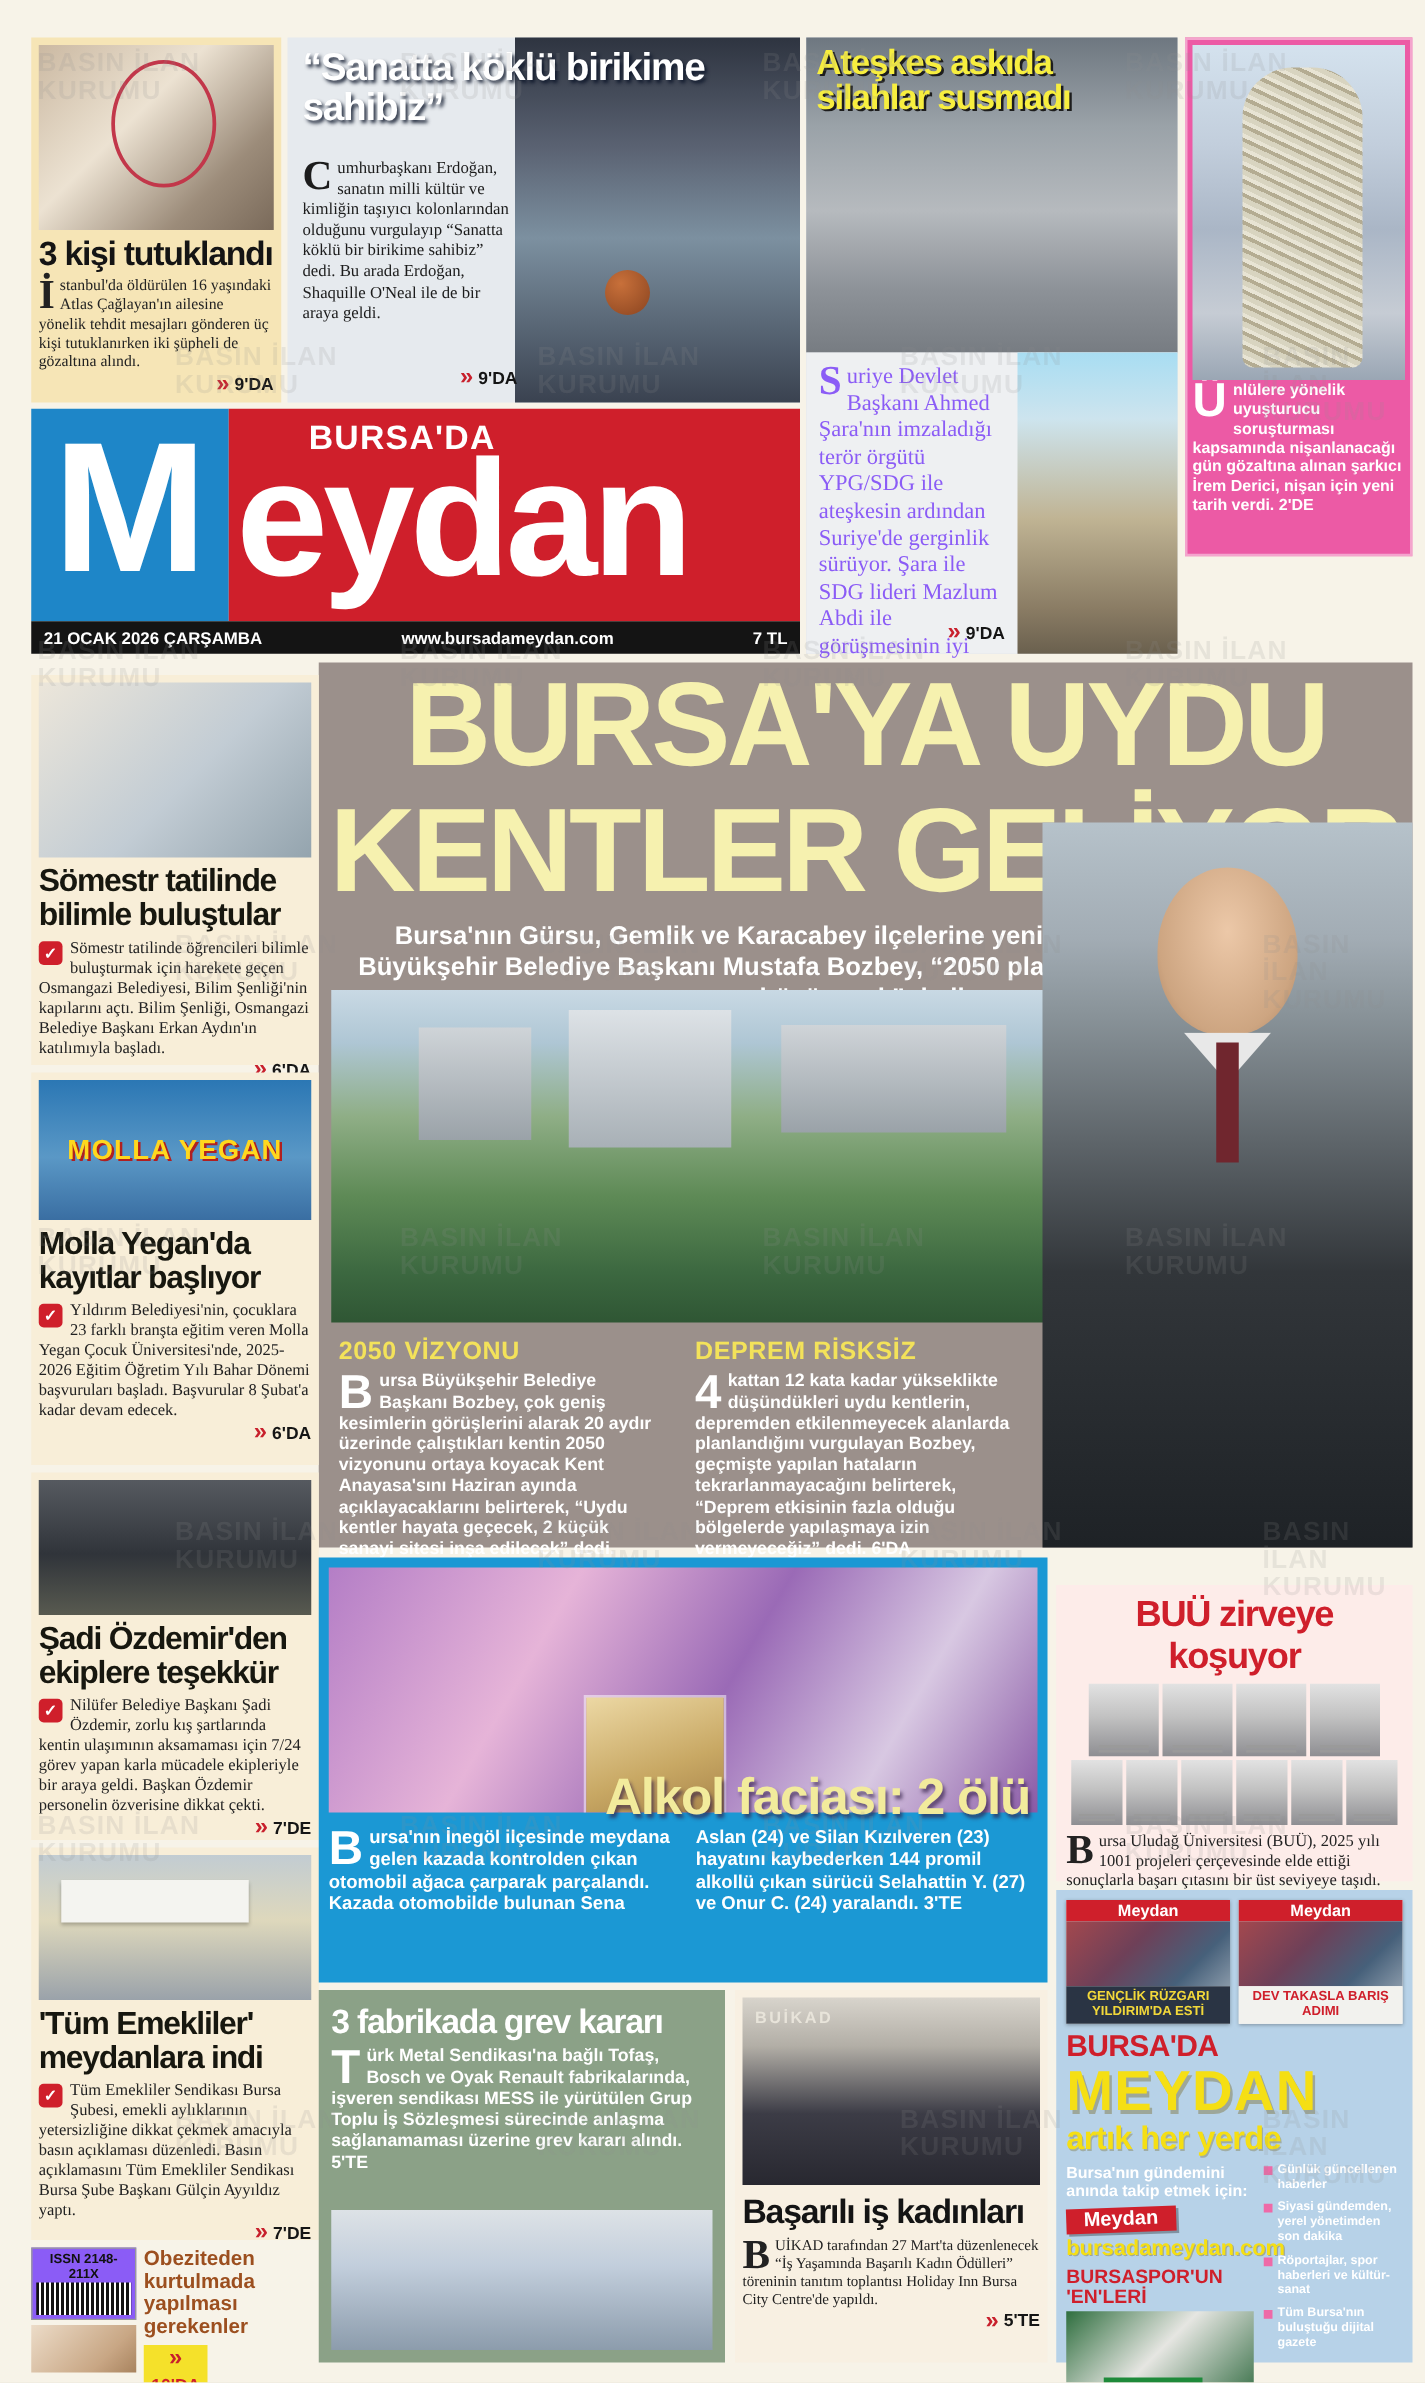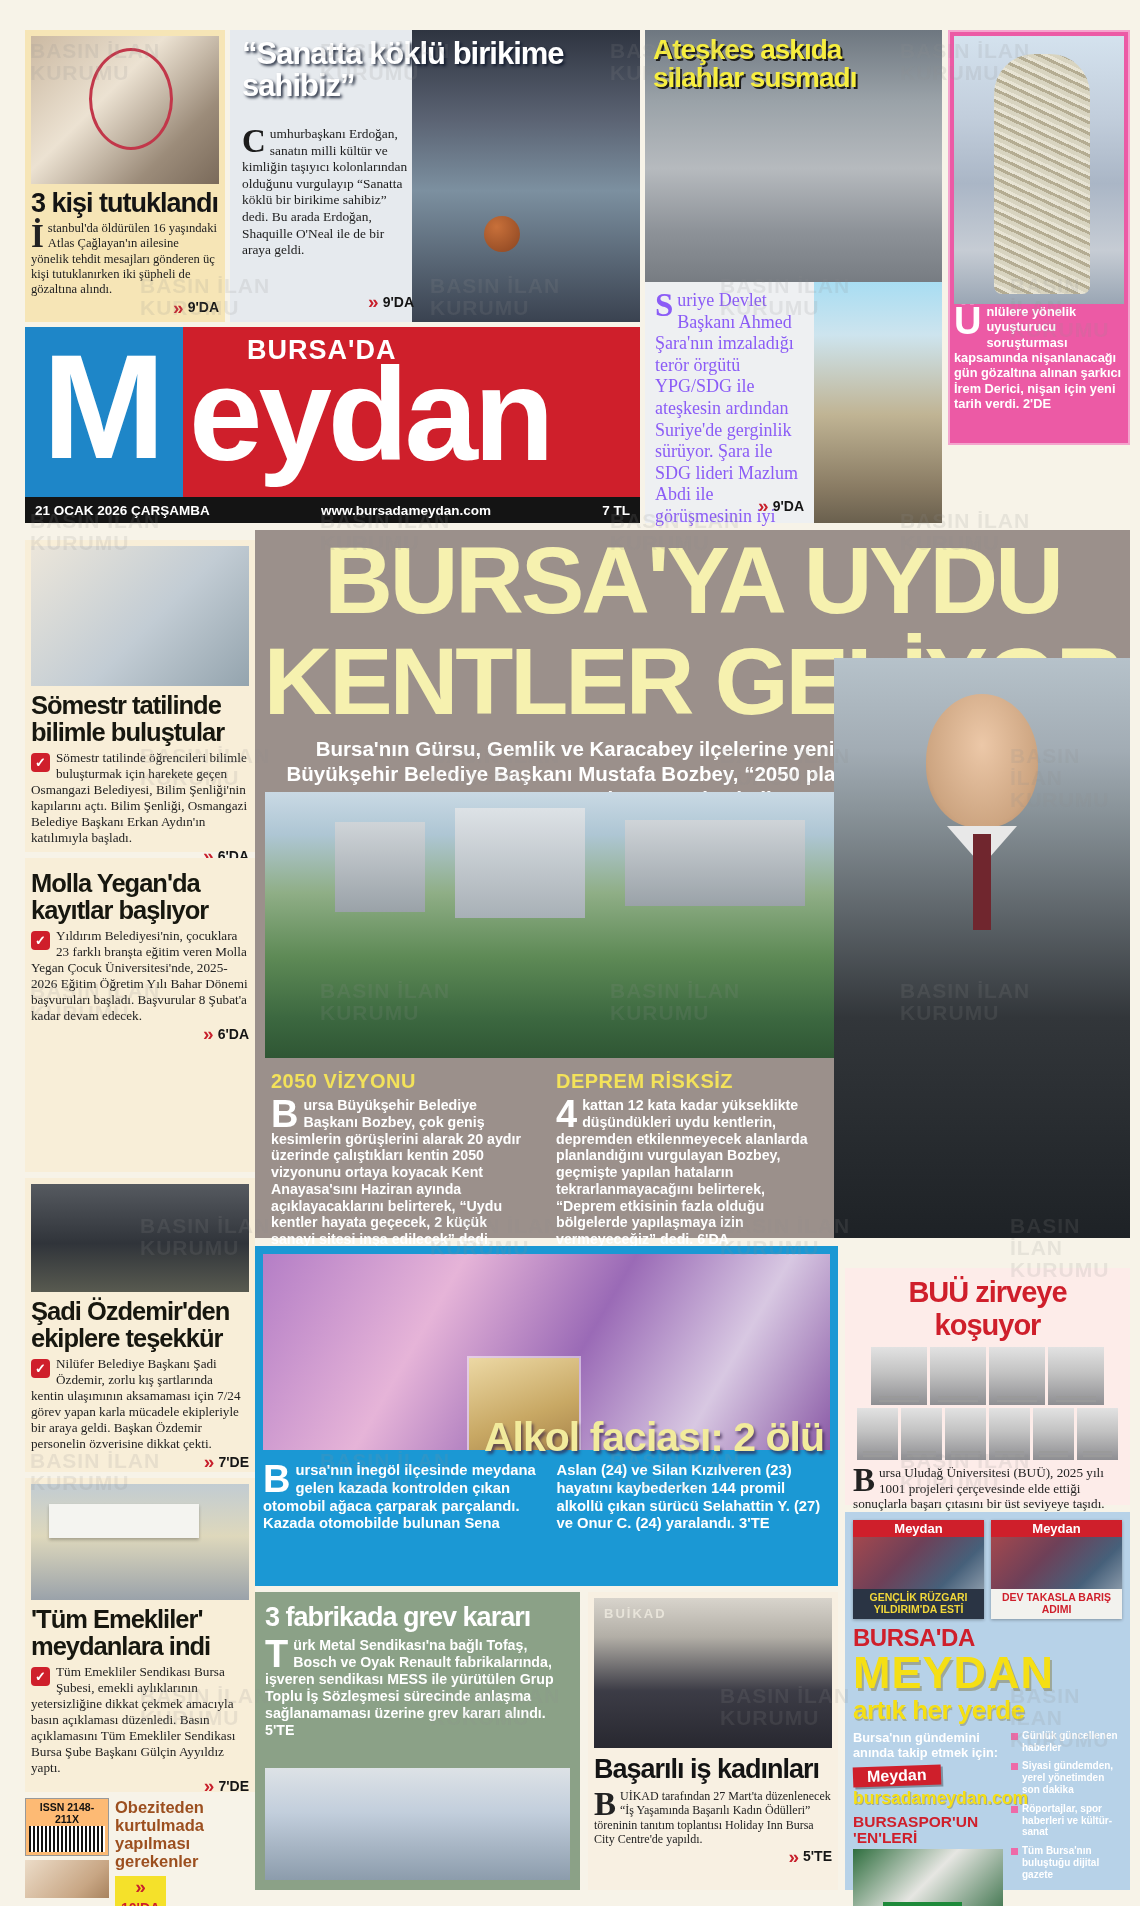--- a/index.html
+++ b/index.html
@@ -129,21 +129,21 @@
   .promo-url{color:#f5df14;font-weight:800;font-size:17.5px;text-shadow:1px 1px 0 rgba(110,90,10,.35);}
   .promo-spor-h{color:#cf1f2b;font-weight:800;font-size:15.5px;line-height:1.05;margin-top:5px;}
   .ph-spor{margin-top:3px;height:86px;background:linear-gradient(135deg,#2e6e3e 0%,#e6e6e2 45%,#1e5e30 100%);position:relative;}
   .spor-logo{position:absolute;left:30px;bottom:10px;background:#1e8a3a;color:#fff;font-weight:800;font-size:18px;padding:1px 10px;letter-spacing:2px;}
   .bullets{flex:1;list-style:none;margin:0;padding:0;}
   .bullets li{color:#fff;font-weight:800;font-size:10px;line-height:1.18;margin-bottom:7px;padding-left:11px;position:relative;}
   .bullets li::before{content:"";position:absolute;left:0;top:3px;width:7px;height:7px;background:#ee6aa8;}
   
   .bleft{left:25px;top:1798px;width:230px;height:100px;display:flex;gap:6px;}
   .issn-box{width:84px;display:flex;flex-direction:column;}
-  .issn{background:#fdba74;border:1px solid #999;padding:2px 3px 3px;}
+  .issn{background:#8b5cf6;border:1px solid #999;padding:2px 3px 3px;}
   .issn-num{font-size:10.5px;font-weight:bold;color:#111;display:block;text-align:center;}
   .bars{height:26px;background:repeating-linear-gradient(90deg,#111 0 2px,#fff 2px 4px);margin-top:1px;}
   .ph-obez{flex:1;margin-top:4px;background:linear-gradient(135deg,#ecdcc8,#c8a684 70%,#a8835e);}
   .obez{flex:1;}
   .obez h3{font-size:16.5px;line-height:1.1;font-weight:800;color:#9c4f1f;margin-bottom:5px;}
   .obez .pref{justify-content:flex-start;background:#f5e12a;display:inline-flex;padding:1px 6px;flex-direction:column;}
   .obez .pref b{color:#cf1f2b;}
 </style>
 </head>
 <body>
@@ -304,20 +304,23 @@
     <div class="ph-science"></div>
     <h2>Sömestr tatilinde bilimle buluştular</h2>
     <p class="serif"><span class="chk"></span><span>Sömestr tatilinde öğrencileri bilimle buluşturmak için harekete geçen Osmangazi Belediyesi, Bilim Şenliği'nin kapılarını açtı. Bilim Şenliği, Osmangazi Belediye Başkanı Erkan Aydın'ın katılımıyla başladı.</span></p>
     <div class="pref">
       <span class="chev"></span>
       <b>6'DA</b>
     </div>
   </section>
 
   <section class="abs lstory s2">
+    <div class="ph-molla">
+      <span class="molla-txt">MOLLA YEGAN</span>
+    </div>
     <h2>Molla Yegan'da kayıtlar başlıyor</h2>
     <p class="serif"><span class="chk"></span><span>Yıldırım Belediyesi'nin, çocuklara 23 farklı branşta eğitim veren Molla Yegan Çocuk Üniversitesi'nde, 2025-2026 Eğitim Öğretim Yılı Bahar Dönemi başvuruları başladı. Başvurular 8 Şubat'a kadar devam edecek.</span></p>
     <div class="pref">
       <span class="chev"></span>
       <b>6'DA</b>
     </div>
   </section>
 
   <section class="abs lstory s3">
     <div class="ph-sadi"></div>

